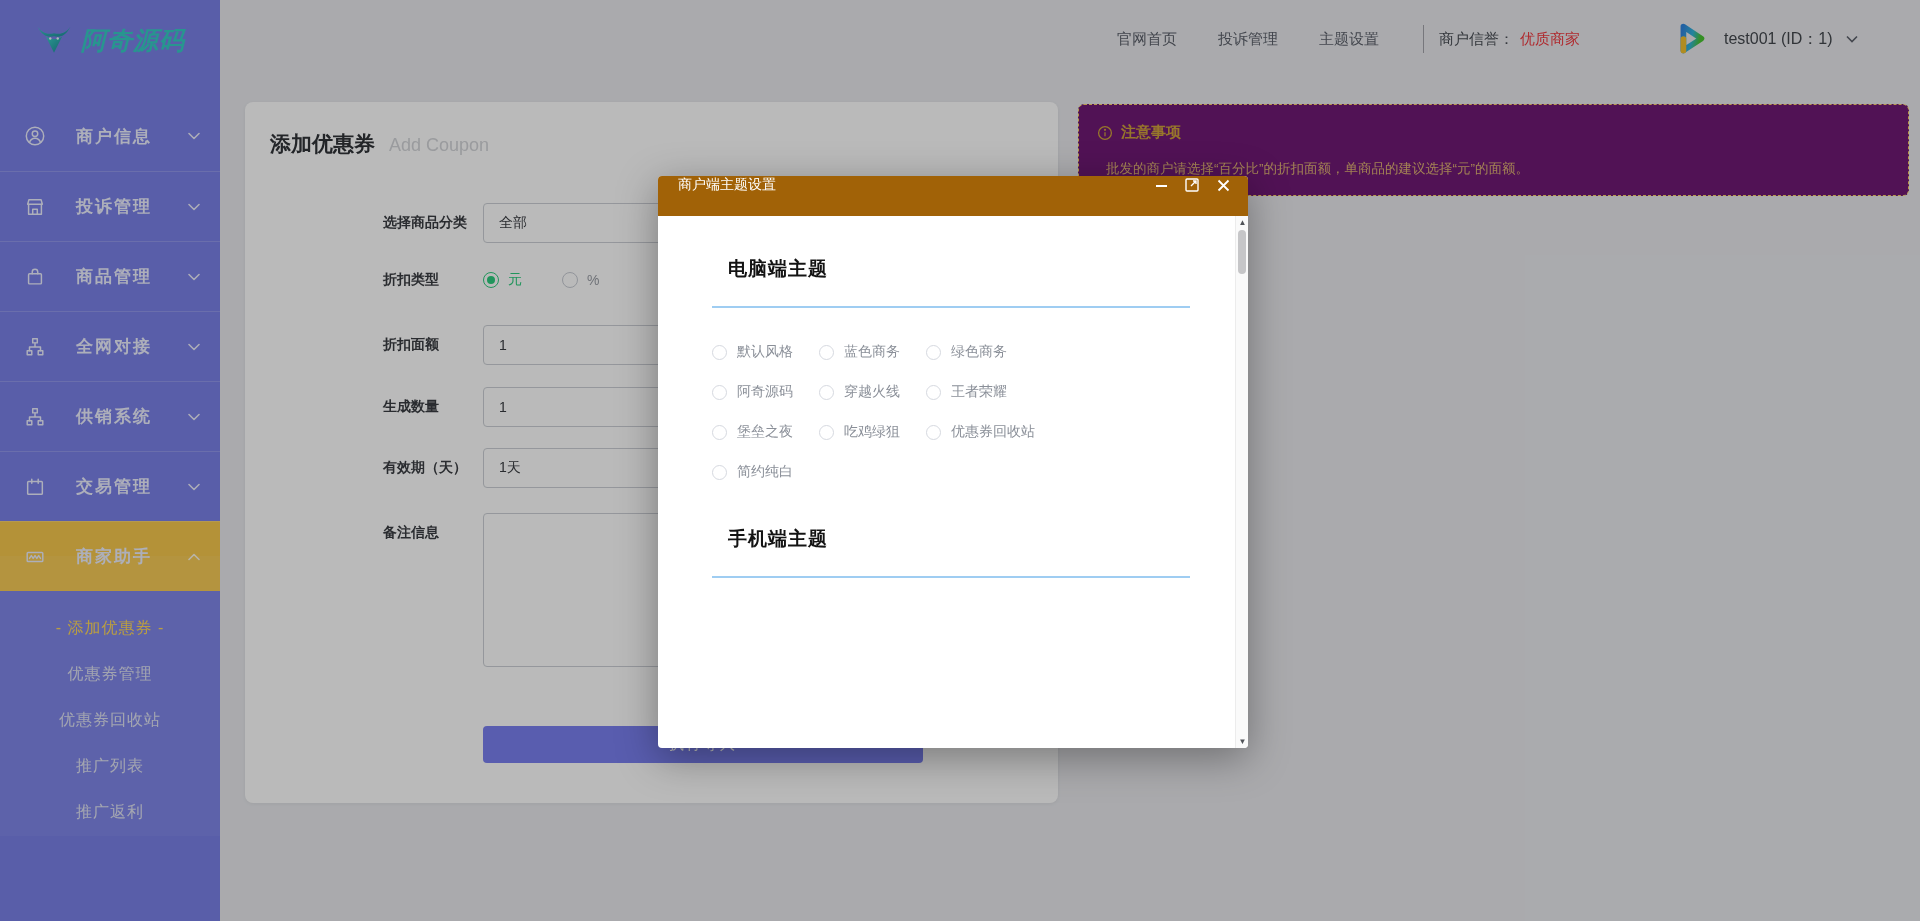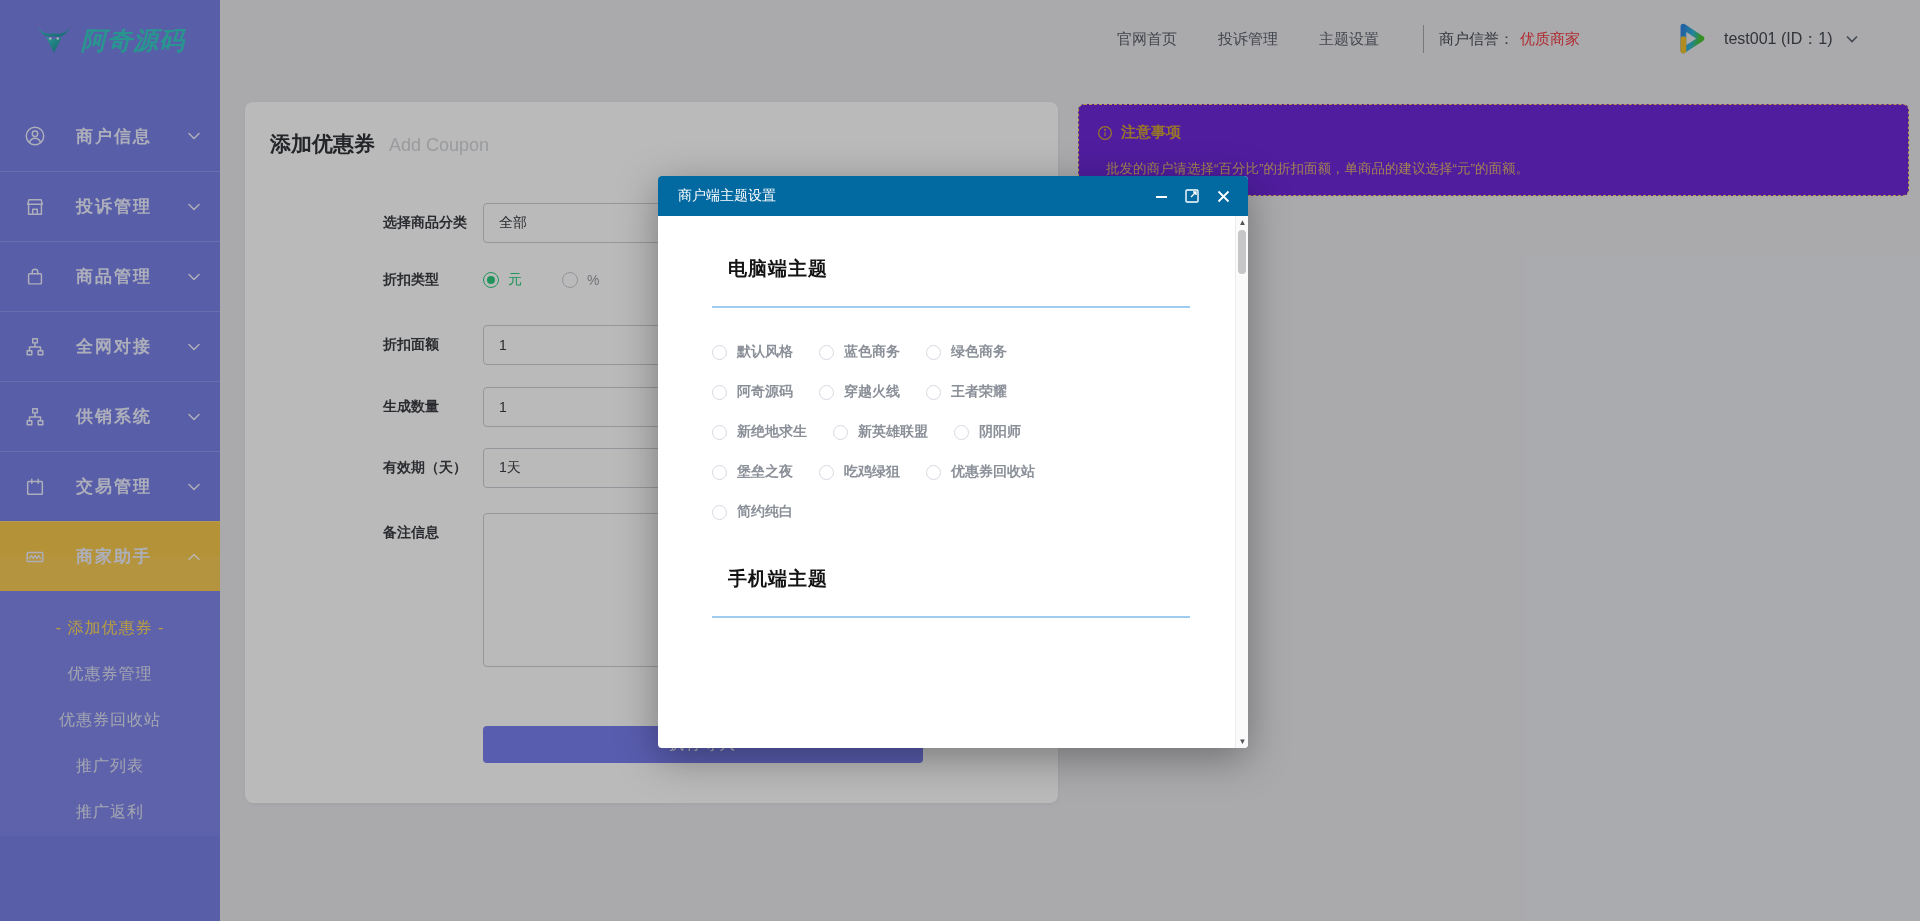--- a/index.html
+++ b/index.html
@@ -51,35 +51,35 @@
   textarea.fctrl { height:154px; resize:none; padding-top:10px; font-family:inherit; outline:none; }
   .radio-opt { display:flex; align-items:center; gap:9px; margin-right:40px; cursor:pointer; }
   .rdot { width:16px; height:16px; border-radius:50%; border:1px solid #c8ccd4; background:#fff; position:relative; flex:none; }
   .rdot.on { border-color:#2ecc7e; }
   .rdot.on::after { content:""; position:absolute; left:3px; top:3px; width:8px; height:8px; border-radius:50%; background:#2ecc7e; }
   .radio-opt .rtext { font-size:14px; color:#9a9ea6; }
   .radio-opt.on .rtext { color:#2ecc7e; }
   .submit-btn { position:absolute; left:238px; top:624px; width:440px; height:37px; background:#7a80f0; border:none; border-radius:4px; color:#fff; font-size:15px; letter-spacing:2px; cursor:pointer; font-family:inherit; }
 
   
-  .notice { position:absolute; left:1078px; top:104px; width:831px; height:92px; border:1px dashed #fdd367; border-radius:6px; background:#6d28d9; }
+  .notice { position:absolute; left:1078px; top:104px; width:831px; height:92px; border:1px dashed #fdd367; border-radius:6px; background:#701a75; }
   .notice-title { position:absolute; left:18px; top:18px; display:flex; align-items:center; gap:8px; font-size:15px; font-weight:bold; color:#cfa23c; }
   .notice-title svg { width:16px; height:16px; }
   .notice-text { position:absolute; left:27px; top:55px; font-size:13.5px; color:#e0b473; }
 
   
   .overlay { position:absolute; inset:0; background:rgba(0,0,0,0.27); z-index:10; }
   .modal { position:absolute; left:658px; top:176px; width:590px; height:572px; background:#fff; border-radius:4px; z-index:20; box-shadow:0 10px 40px rgba(0,0,0,0.35); overflow:hidden; }
-  .modal-header { height:40px; background:#0369a1; display:flex; align-items:center; padding:0 16px 0 20px; }
+  .modal-header { height:40px; background:#a16207; display:flex; align-items:flex-start; padding:0 16px 0 20px; }
   .modal-title { font-size:14px; color:#fff; flex:1; }
   .mh-btn { width:18px; height:18px; display:inline-flex; align-items:center; justify-content:center; color:#fff; margin-left:13px; cursor:pointer; }
   .modal-body { position:relative; height:532px; padding:40px 60px 0 54px; overflow:hidden; }
   .section-title { font-size:19px; font-weight:bold; color:#141414; margin-left:16px; letter-spacing:1px; }
   .section-line { width:478px; height:2px; background:#9fcdf2; margin-top:24px; }
-  .theme-rows { margin-top:34px;font-weight:bold; }
+  .theme-rows { margin-top:34px; }
   .theme-rows.mobile { margin-top:32px; }
   .radio-row { display:flex; align-items:center; gap:26px; height:20px; margin-bottom:20px; }
   .radio-item { display:flex; align-items:center; gap:10px; cursor:pointer; }
   .radio-circle { width:15px; height:15px; border-radius:50%; border:1px solid #d6d9e0; background:#fff; flex:none; }
   .radio-label { font-size:14px; color:#8a8f98; }
   .mobile-gap { margin-top:44px; }
   .m-scrollbar { position:absolute; right:0; top:40px; width:13px; height:532px; background:#fafafa; border-left:1px solid #ececec; z-index:2; }
   .m-scroll-thumb { position:absolute; left:2px; top:14px; width:8px; height:44px; border-radius:4px; background:#c6c6c8; }
   .m-arrow { position:absolute; left:0; width:13px; text-align:center; font-size:8px; color:#505358; }
   .m-arrow.up { top:2px; }
@@ -373,34 +373,20 @@
               <span class="radio-label">穿越火线</span>
             </span>
             <span class="radio-item">
               <span class="radio-circle"></span>
               <span class="radio-label">王者荣耀</span>
             </span>
           </div>
           <div class="radio-row">
             <span class="radio-item">
               <span class="radio-circle"></span>
-              <span class="radio-label">新绝地求生</span>
-            </span>
-            <span class="radio-item">
-              <span class="radio-circle"></span>
-              <span class="radio-label">新英雄联盟</span>
-            </span>
-            <span class="radio-item">
-              <span class="radio-circle"></span>
-              <span class="radio-label">阴阳师</span>
-            </span>
-          </div>
-          <div class="radio-row">
-            <span class="radio-item">
-              <span class="radio-circle"></span>
               <span class="radio-label">堡垒之夜</span>
             </span>
             <span class="radio-item">
               <span class="radio-circle"></span>
               <span class="radio-label">吃鸡绿狙</span>
             </span>
             <span class="radio-item">
               <span class="radio-circle"></span>
               <span class="radio-label">优惠券回收站</span>
             </span>

